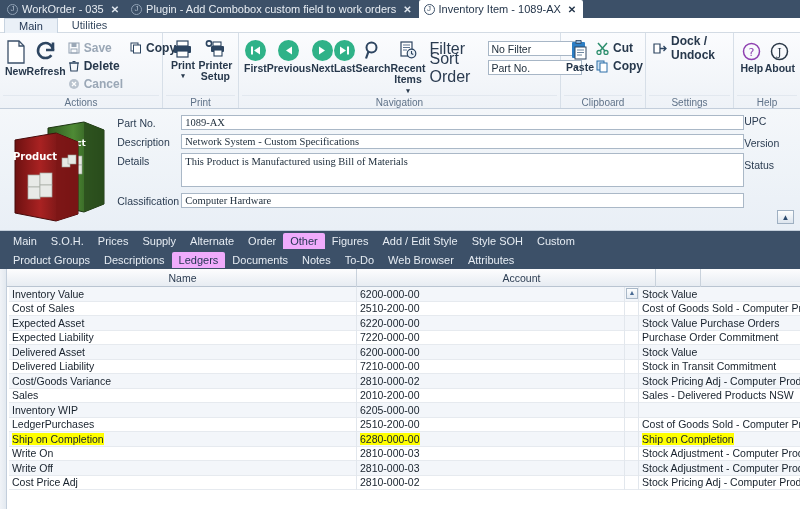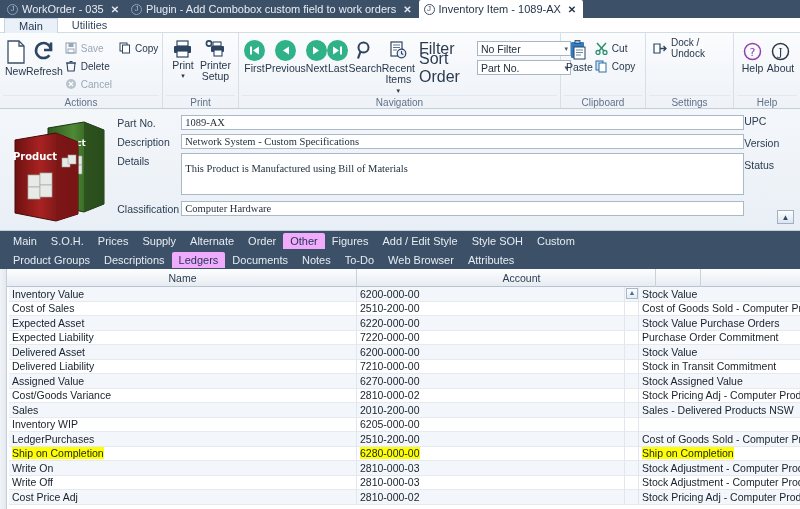--- a/index.html
+++ b/index.html
@@ -110,24 +110,24 @@
     height:13px;
     line-height:13px;
     border-top:1px solid #e2e8ef;
   }
   .bigbtn {
     width: 44px;
     display:flex; flex-direction:column; align-items:center;
     padding-top: 3px;
     cursor: default;
   }
-  .bigbtn .lbl { font-size:10.5px; color:#27384c; margin-top:2px; text-align:center; line-height:11px;}
+  .bigbtn .lbl { font-size:10.5px; color:#27384c; margin-top:2px; text-align:center; line-height:11px;font-weight:bold;}
   .smallcol { display:flex; flex-direction:column; padding-top:2px; }
   .smallbtn { display:flex; align-items:center; gap:4px; height:18px; padding:0 5px 0 2px; cursor:default; }
-  .smallbtn .lbl { font-size:10px; color:#27384c; }
+  .smallbtn .lbl { font-size:12px; color:#27384c;font-weight:bold; }
   .smallbtn.disabled .lbl { color:#9aa7b6; }
   .ico { display:inline-flex; align-items:center; justify-content:center; }
 
   
   .navcirc { width:21px; height:21px; border-radius:50%; background:#2fb288; display:flex; align-items:center; justify-content:center; color:#fff; }
   .navcirc svg { display:block; }
 
   
   .comborow { display:flex; align-items:center; gap:6px; height:17px; }
   .comborow .clbl { width:52px; font-size:16px; color:#2b3c51; }
@@ -157,21 +157,21 @@
   .formarea { flex:1; padding-top:6px; position:relative; }
   .frow { display:flex; align-items:flex-start; margin-bottom:4px; }
   .flabel { width:64px; font-size:10.5px; color:#2b3c51; padding-top:2px; }
   .finput {
     background:#fff; border:1px solid #aab8c7;
     height:15px; font-size:10.5px; color:#22313f;
     padding:0 3px; line-height:14px;
     overflow:hidden; white-space:nowrap;
   }
   .finput.wide { width: 563px; font-family: Liberation Serif, serif; }
-  .finput.tall { height: 42px; white-space:normal; padding-top:8px; }
+  .finput.tall { height: 34px; white-space:normal; padding-top:1px; }
   .rightlabels { width:58px; padding-top:6px; }
   .rightlabels div { font-size:10.5px; color:#2b3c51; height:22px; }
   .collapse-btn {
     position:absolute; right:6px; bottom:6px;
     width:17px; height:14px;
     background:linear-gradient(#fdfefe,#dde5ee);
     border:1px solid #9fb0c2;
     display:flex; align-items:center; justify-content:center;
     font-size:8px; color:#2c4a6e;
     cursor:default;
@@ -646,26 +646,20 @@
           <div class="gc c3"></div>
           <div class="gc c4"><span class="">Stock Value</span></div>
         </div>
         <div class="grow">
           <div class="gc c1"><span class="">Delivered Liability</span></div>
           <div class="gc c2"><span class="">7210-000-00</span></div>
           <div class="gc c3"></div>
           <div class="gc c4"><span class="">Stock in Transit Commitment</span></div>
         </div>
         <div class="grow">
-          <div class="gc c1"><span class="">Assigned Value</span></div>
-          <div class="gc c2"><span class="">6270-000-00</span></div>
-          <div class="gc c3"></div>
-          <div class="gc c4"><span class="">Stock Assigned Value</span></div>
-        </div>
-        <div class="grow">
           <div class="gc c1"><span class="">Cost/Goods Variance</span></div>
           <div class="gc c2"><span class="">2810-000-02</span></div>
           <div class="gc c3"></div>
           <div class="gc c4"><span class="">Stock Pricing Adj -  Computer Products</span></div>
         </div>
         <div class="grow">
           <div class="gc c1"><span class="">Sales</span></div>
           <div class="gc c2"><span class="">2010-200-00</span></div>
           <div class="gc c3"></div>
           <div class="gc c4"><span class="">Sales - Delivered Products NSW</span></div>

